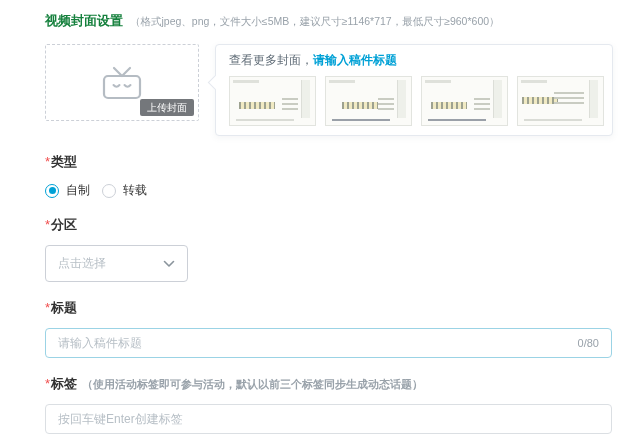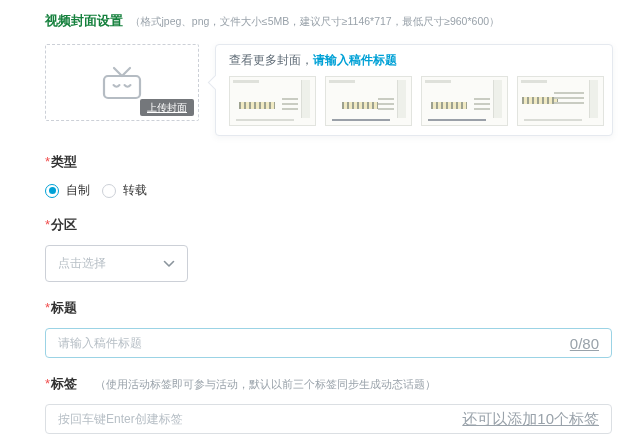--- a/index.html
+++ b/index.html
@@ -20,21 +20,21 @@
   .cover-row { display: flex; margin-top: 14px; align-items: flex-start; }
   .upload-box {
     width: 154px; height: 77px; flex: none;
     border: 1px dashed #ccd0d7; border-radius: 2px; background: #fff;
     position: relative; display: flex; align-items: center; justify-content: center;
     cursor: pointer;
   }
   .upload-badge {
     position: absolute; right: 4px; bottom: 4px;
     background: rgba(70,74,79,0.75); color: #fff;
-    font-size: 10px; padding: 2px 7px; border-radius: 2px; line-height: 13px; text-decoration: underline;
+    font-size: 10px; padding: 2px 7px; border-radius: 2px; line-height: 13px;
   }
   .cover-bubble {
     position: relative; margin-left: 16px; width: 398px;
     border: 1px solid #e5e9ef; border-radius: 4px; background: #fff;
     box-shadow: 0 2px 6px rgba(120,130,140,0.08);
     padding: 7px 8px 9px 13px;
   }
   .bubble-arrow {
     position: absolute; left: -6px; top: 32px; width: 11px; height: 11px;
     background: #fff; border-left: 1px solid #e5e9ef; border-bottom: 1px solid #e5e9ef;
@@ -68,21 +68,21 @@
     position: absolute; left: 6px; bottom: 4px; width: 58px; height: 2px; background: #dadcd6;
   }
   .thumb:nth-child(2) .t-bar, .thumb:nth-child(3) .t-bar { background: #9aa0a8; }
   .thumb:nth-child(2) .t-mark { left: 16px; }
   .thumb:nth-child(4) .t-mark { left: 4px; top: 20px; }
   .thumb:nth-child(4) .t-mark2 { left: 36px; top: 15px; width: 30px; }
 
   
   .field-label { margin-top: 17px; font-size: 13px; font-weight: bold; color: #333; }
   .req { color: #f04e4e; margin-right: 1px; font-weight: normal; }
-  .label-note { font-size: 11px; color: #99a2aa; font-weight: normal; margin-left: 18px; }
+  .label-note { font-size: 11px; color: #99a2aa; font-weight: bold; margin-left: 5px; }
 
   .radio-row { display: flex; gap: 12px; margin-top: 11px; font-size: 12px; color: #333; align-items: center; }
   .radio-option { display: flex; align-items: center; cursor: pointer; }
   .radio {
     width: 14px; height: 14px; border: 1px solid #ccd0d7; border-radius: 50%;
     margin-right: 7px; background: #fff; position: relative; flex: none;
   }
   .radio.checked { border-color: #00a1d6; }
   .radio.checked::after {
     content: ""; position: absolute; left: 2.5px; top: 2.5px; width: 7px; height: 7px;
@@ -97,21 +97,21 @@
   }
 
   .text-input {
     margin-top: 11px; width: 567px; height: 30px; border-radius: 4px; background: #fff;
     display: flex; align-items: center; justify-content: space-between;
     padding: 0 12px; font-size: 12px; cursor: text;
   }
   .title-input { border: 1px solid #9bd3e5; gap: 36px; }
   .tag-input { border: 1px solid #dbdfe3; }
   .placeholder { color: #b7bfc6; }
-  .input-side-note { color: #99a2aa; font-size: 15px; white-space: nowrap; text-decoration: underline; }
+  .input-side-note { color: #99a2aa; font-size: 11px; white-space: nowrap; }
 
   
   .rec-row { display: flex; margin-top: 17px; }
   .rec-label { font-size: 12px; font-weight: bold; color: #333; white-space: nowrap; padding-top: 5px; }
   .tag-rows { margin-left: 7px; }
   .tag-row { display: flex; gap: 10px; margin-bottom: 8px; }
   .tag-pill {
     border: 1px solid #ccd0d7; border-radius: 13px; background: #fff;
     color: #6b7277; font-size: 11px; padding: 5px 13px; line-height: 11px;
     cursor: pointer; white-space: nowrap;
@@ -201,21 +201,20 @@
   <div class="text-input title-input">
     <span class="placeholder">请输入稿件标题</span>
     <span class="input-side-note">0/80</span>
   </div>
 
   <div class="field-label">
     <span class="req">*</span><span>标签</span><span class="label-note">（使用活动标签即可参与活动，默认以前三个标签同步生成动态话题）</span>
   </div>
   <div class="text-input tag-input">
     <span class="placeholder">按回车键Enter创建标签</span>
-    <span class="input-side-note">还可以添加10个标签</span>
   </div>
 
   <div class="rec-row">
     <span class="rec-label">推荐标签：</span>
     <div class="tag-rows">
       <div class="tag-row">
 
           <button class="tag-pill">原创</button>
 
           <button class="tag-pill">游戏解说</button>

